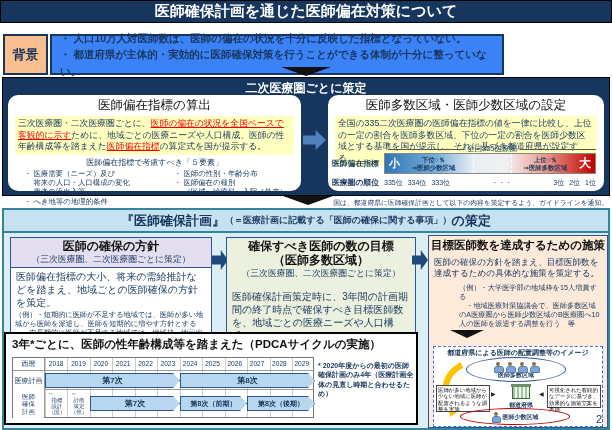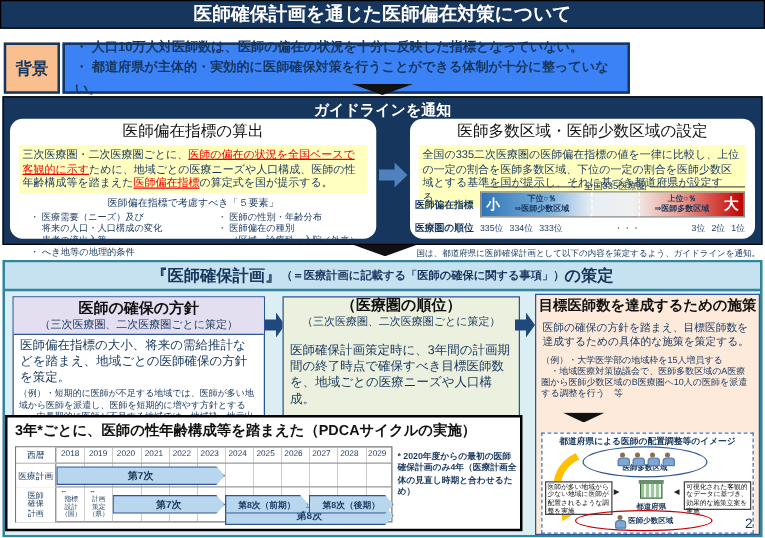--- a/index.html
+++ b/index.html
@@ -130,21 +130,21 @@
     <div id="bg-label">背景</div>
     <div id="bg-body">
       <div>・ 人口10万人対医師数は、医師の偏在の状況を十分に反映した指標となっていない。</div>
       <div>・ 都道府県が主体的・実効的に医師確保対策を行うことができる体制が十分に整っていない。</div>
     </div>
   </div>
 
   <div class="abs tri-down" style="left:281px;top:67px;width:50px;height:9px;"></div>
 
   <div id="status-sec" class="abs"></div>
-  <div id="status-title" class="abs">ガイドラインを通知</div>
+  <div id="status-title" class="abs">二次医療圏ごとに策定</div>
 
   <div id="calc-box" class="white-box">
     <div class="wb-title">医師偏在指標の算出</div>
     <div class="ybox"><span>三次医療圏・二次医療圏ごとに、</span><span class="red-u">医師の偏在の状況を全国ベースで客観的に示す</span><span>ために、地域ごとの医療ニーズや人口構成、医師の性年齢構成等を踏まえた</span><span class="red-u">医師偏在指標</span><span>の算定式を国が提示する。</span></div>
     <div id="factors-title">医師偏在指標で考慮すべき「５要素」</div>
     <div id="factors-cols">
       <div class="factor-col l pre">・ 医療需要（ニーズ）及び
 　 将来の人口・人口構成の変化
 ・ 患者の流出入等
 ・ へき地等の地理的条件</div>
@@ -212,31 +212,32 @@
         <div class="pb-sub">（三次医療圏、二次医療圏ごとに策定）</div>
       </div>
       <div class="pb-body">医師偏在指標の大小、将来の需給推計などを踏まえ、地域ごとの医師確保の方針を策定。</div>
       <div class="pb-ex pre">（例）・短期的に医師が不足する地域では、医師が多い地域から医師を派遣し、医師を短期的に増やす方針とする
 　・中長期的に医師が不足する地域では、地域枠・地元出身者枠の増員によって医師を増やす方針とする　等</div>
     </div>
 
     <div class="arrow-right dark" style="position:absolute;left:208px;top:40px;width:16px;height:20px;"></div>
 
     <div id="target-box" class="plan-box">
-      <div class="pb-title">（医療圏の順位）</div>
+      <div class="pb-title" style="padding-top:2px;">確保すべき医師の数の目標</div>
+      <div class="pb-title">（医師多数区域）</div>
       <div class="pb-sub">（三次医療圏、二次医療圏ごとに策定）</div>
       <div class="pb-body" style="margin-top:8px;">医師確保計画策定時に、3年間の計画期間の終了時点で確保すべき目標医師数を、地域ごとの医療ニーズや人口構成。</div>
     </div>
 
     <div class="arrow-right dark" style="position:absolute;left:408px;top:40px;width:16px;height:20px;"></div>
 
     <div id="measures-box" class="plan-box">
       <div class="pb-title" style="font-size:11.5px;padding-top:3px;">目標医師数を達成するための施策</div>
       <div class="pb-body" style="margin-top:3px;font-size:8.6px;">医師の確保の方針を踏まえ、目標医師数を達成するための具体的な施策を策定する。</div>
-      <div class="pb-ex pre" style="margin-top:2px;">（例）・大学医学部の地域枠を15人増員する
+      <div class="pb-ex pre" style="margin-top:2px;margin-left:26px;">（例）・大学医学部の地域枠を15人増員する
 　・地域医療対策協議会で、医師多数区域のA医療圏から医師少数区域のB医療圏へ10人の医師を派遣する調整を行う　等</div>
 
       <div id="adj-diagram">
         <div id="adj-title">都道府県による医師の配置調整等のイメージ</div>
         <div id="ellipse-many" class="ellipse">
           <div class="doc-row">
             <span class="doc"></span>
             <span class="doc"></span>
             <span class="doc"></span>
             <span class="doc"></span>
@@ -276,21 +277,21 @@
         <span class="year-cell">2024</span>
         <span class="year-cell">2025</span>
         <span class="year-cell">2026</span>
         <span class="year-cell">2027</span>
         <span class="year-cell">2028</span>
         <span class="year-cell">2029</span>
       </div>
       <div class="t-row" id="row-medical">
         <div class="t-label" style="height:19px;">医療計画</div>
         <div class="chev" style="left:32px;top:2px;width:135px;">第7次</div>
-        <div class="chev" style="left:167px;top:2px;width:135px;margin-top:32px;">第8次</div>
+        <div class="chev" style="left:167px;top:2px;width:135px;">第8次</div>
       </div>
       <div class="t-row" id="row-securing">
         <div class="t-label pre" style="height:28px;font-size:6.4px;line-height:1.1;">医師
 確保
 計画</div>
         <span class="prep-arrow" style="left:35px;top:0px;">↔</span>
         <span class="prep-arrow" style="left:58px;top:0px;">↔</span>
         <div class="prep pre" style="left:34px;top:7px;width:20px;">指標
 設計
 （国）</div>

